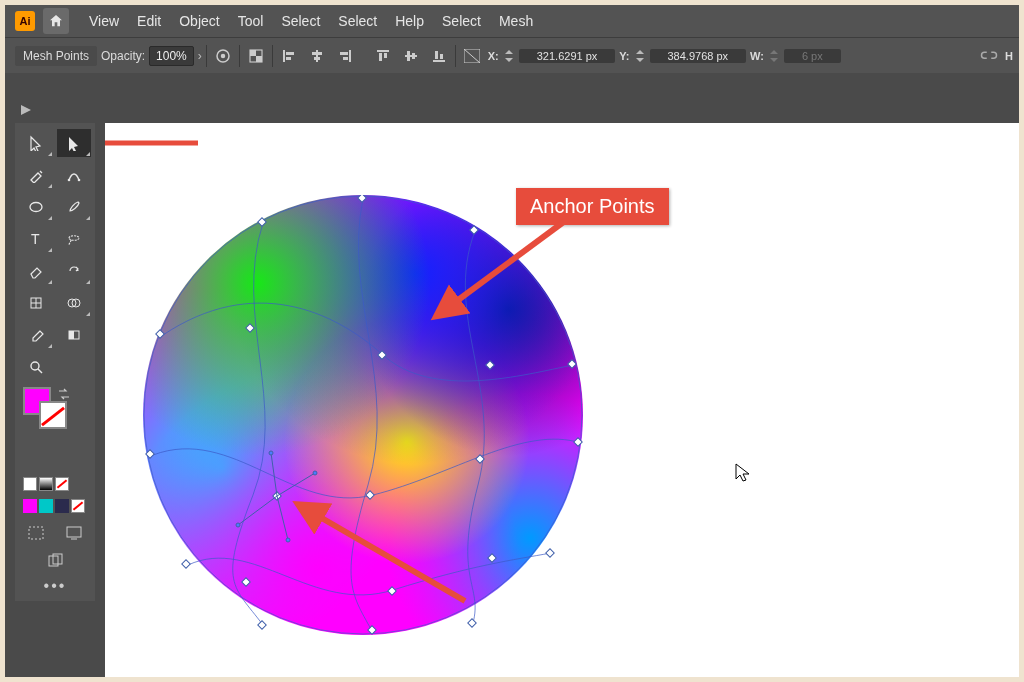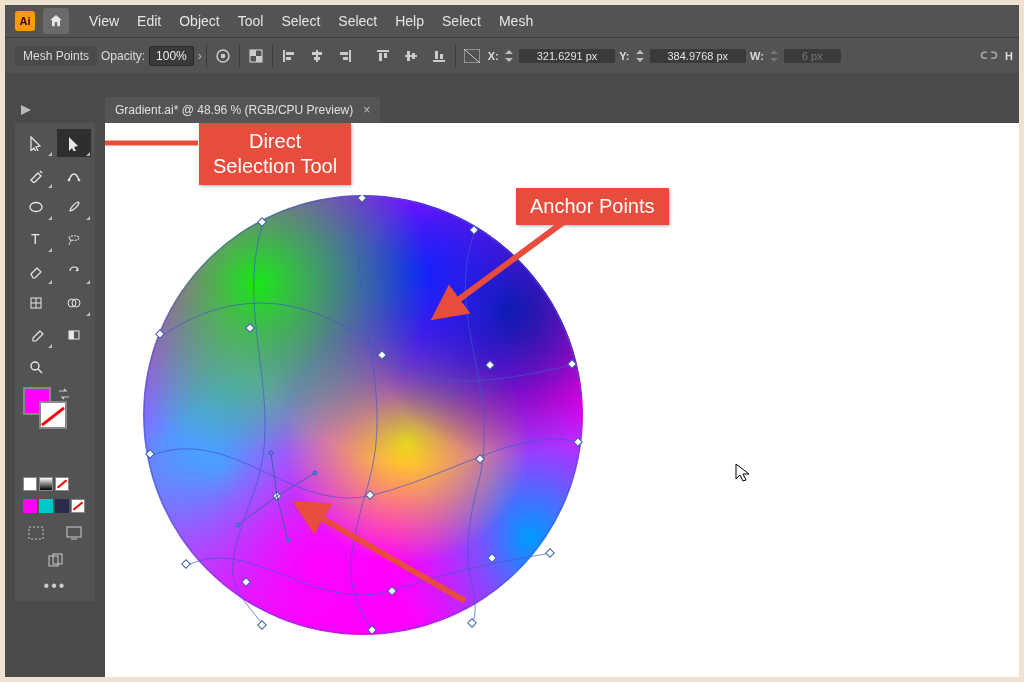--- a/index.html
+++ b/index.html
@@ -190,26 +190,20 @@
   </div>
 
   <div class="tabbar-left">
     <div class="tabbar-icon">
       <svg width="14" height="14">
           <path d="M2 2l10 5-10 5z" fill="#bbb"></path>
         </svg>
     </div>
   </div>
 
-  <div class="tabbar">
-    <div class="doc-tab">
-      <span>Gradient.ai* @ 48.96 % (RGB/CPU Preview)</span>
-      <span class="close">×</span>
-    </div>
-  </div>
 
   <div class="toolbox">
     <div class="tool">
         <svg width="16" height="16">
           <path d="M3 2l9 9-4 1 2 4-2 1-2-4-3 3z" fill="none" stroke="#e8e8e8" stroke-width="1.2"></path>
         </svg>
         <span class="tool-corner"></span>
       </div>
     <div class="tool" style="background:#2e2e2e">
         <svg width="16" height="16">
@@ -390,24 +384,20 @@
           <line x1="134" y1="301" x2="172" y2="278"></line>
           <line x1="134" y1="301" x2="128" y2="258"></line>
           <line x1="134" y1="301" x2="145" y2="345"></line>
           <circle cx="95" cy="330" r="2" fill="#4a7cff"></circle>
           <circle cx="172" cy="278" r="2" fill="#4a7cff"></circle>
           <circle cx="128" cy="258" r="2" fill="#4a7cff"></circle>
           <circle cx="145" cy="345" r="2" fill="#4a7cff"></circle>
         </g>
       </svg>
 
-      <div class="callout" style="left:94px; top:0px;">
-        <span style="white-space:pre-line">Direct
-Selection Tool</span>
-      </div>
       <svg class="arrow-svg" style="left:-20px; top:8px;" width="120" height="30">
         <defs>
             <marker id="ah1" markerWidth="10" markerHeight="10" refX="2" refY="3" orient="auto">
               <path d="M0 0L6 3L0 6z" fill="#e74c3c"></path>
             </marker>
           </defs>
         <line x1="113" y1="12" x2="10" y2="12" stroke="#e74c3c" stroke-width="5" marker-end="url(#ah1)"></line>
       </svg>
 
       <div class="callout" style="left:411px; top:55px;margin-top:10px;">

